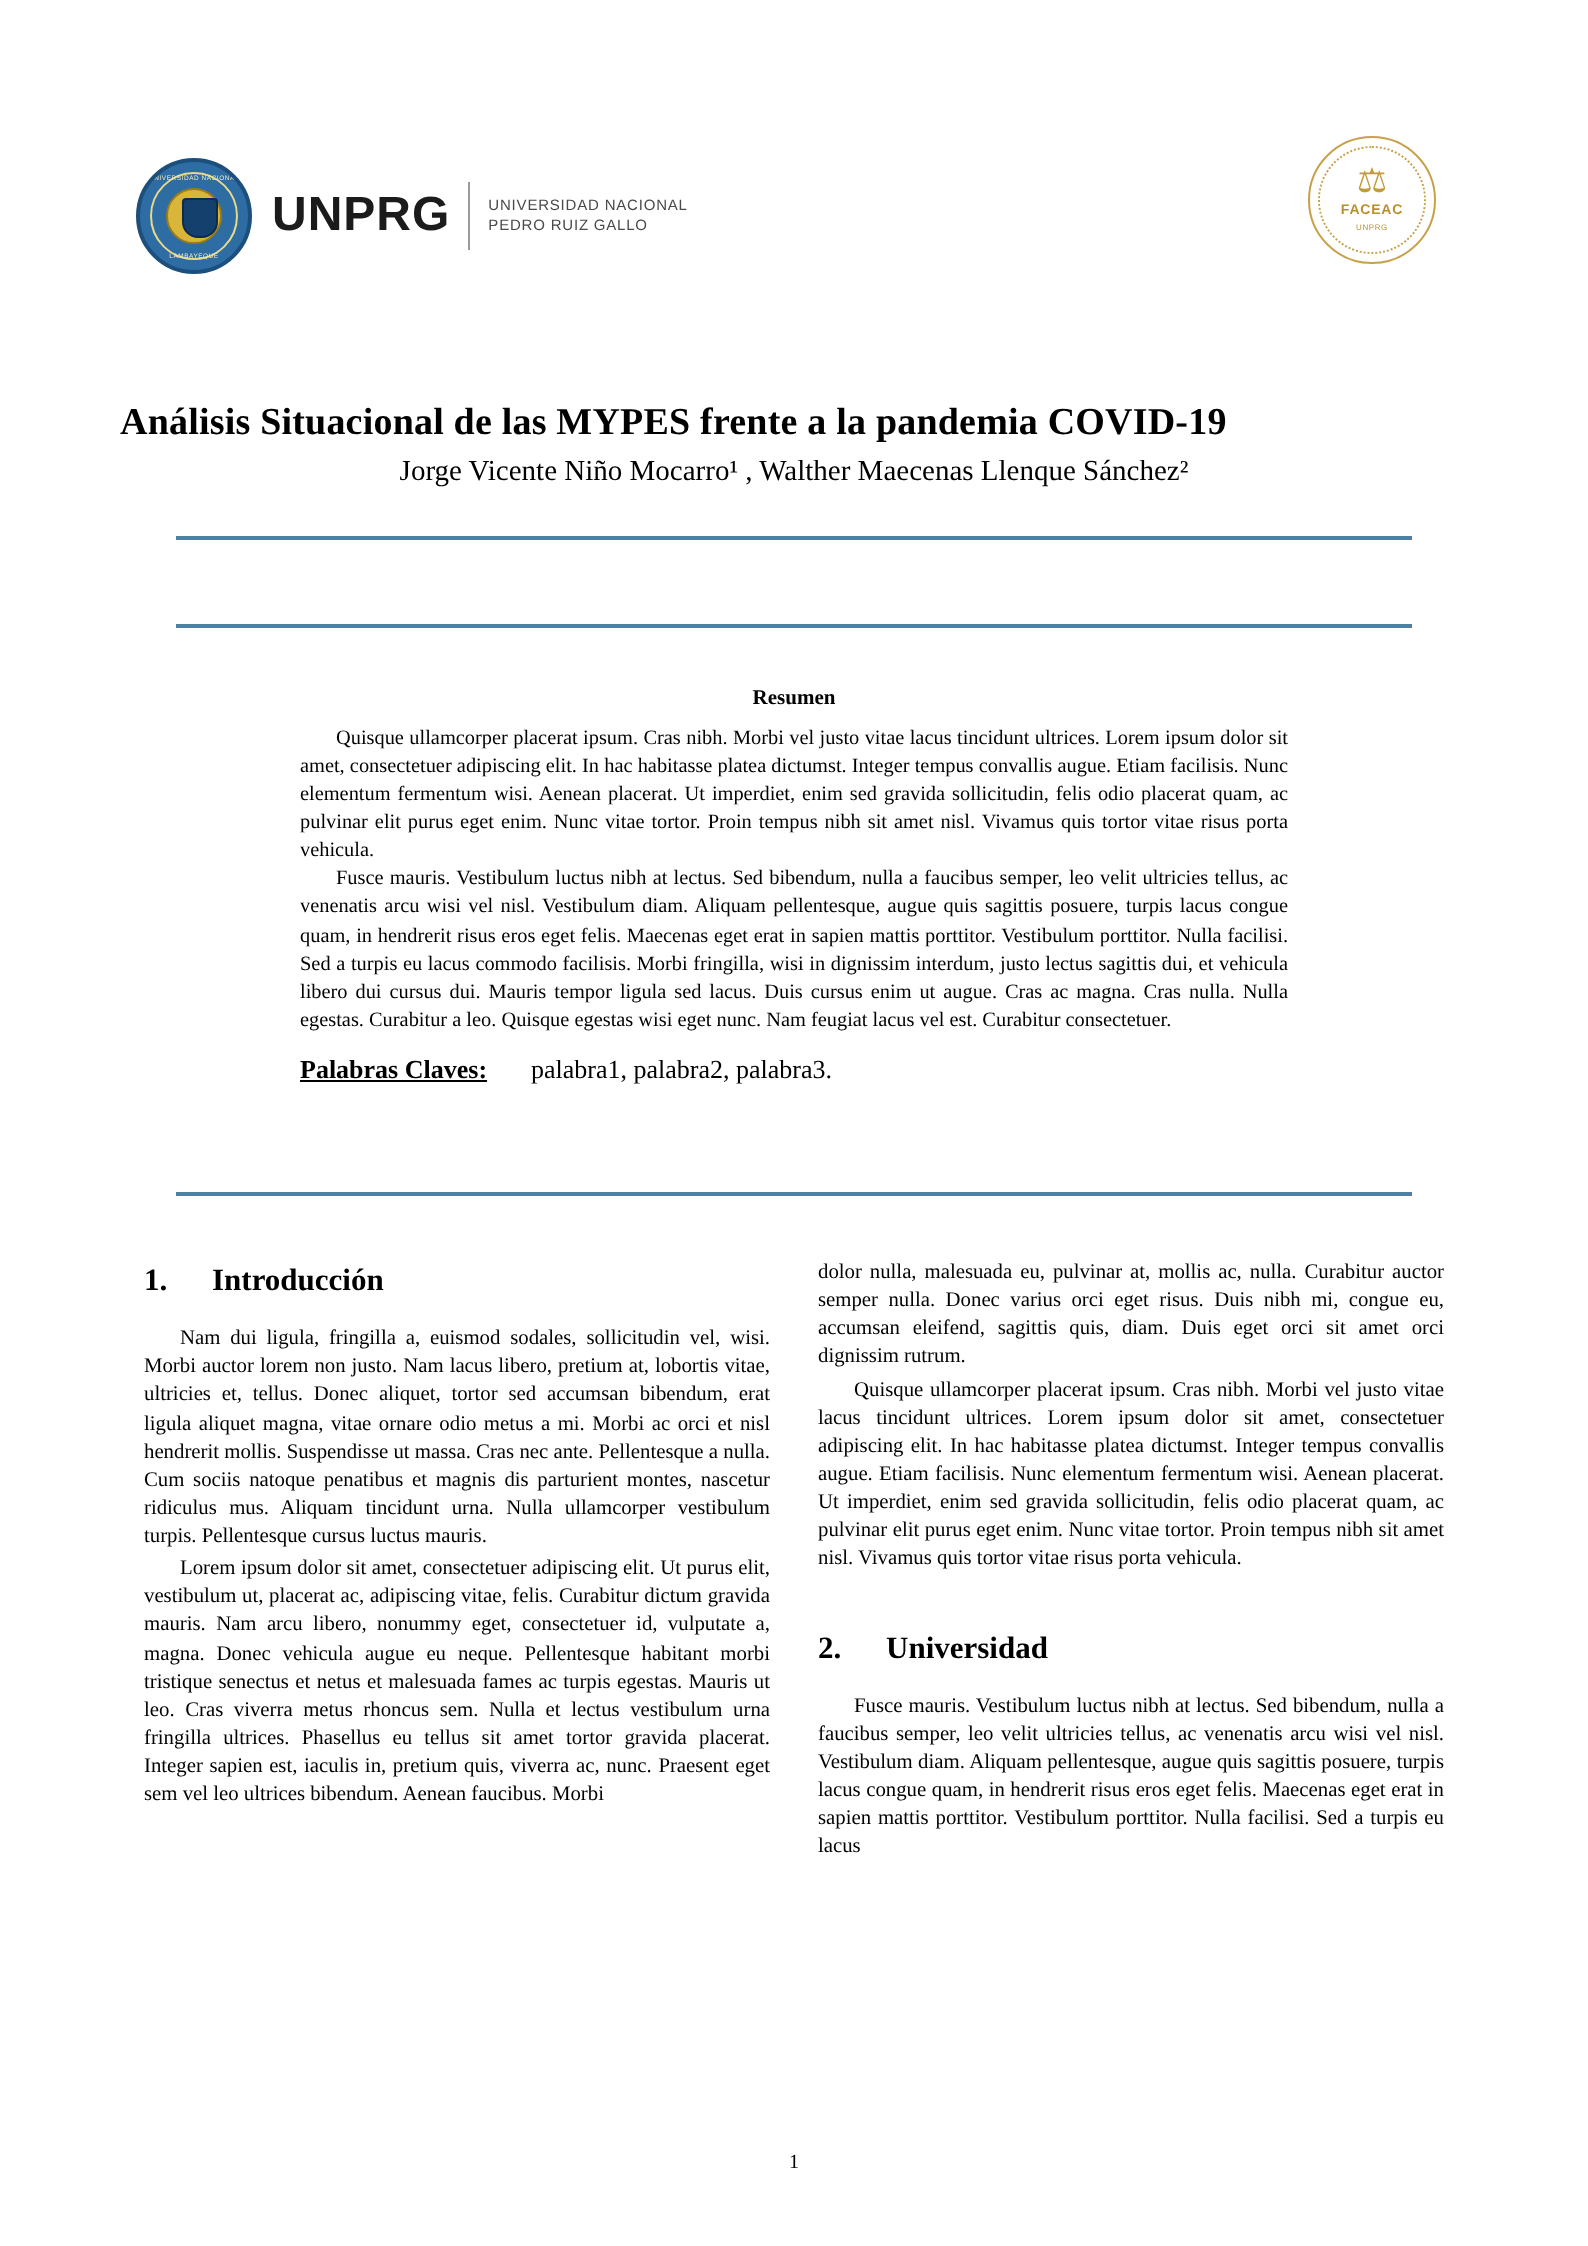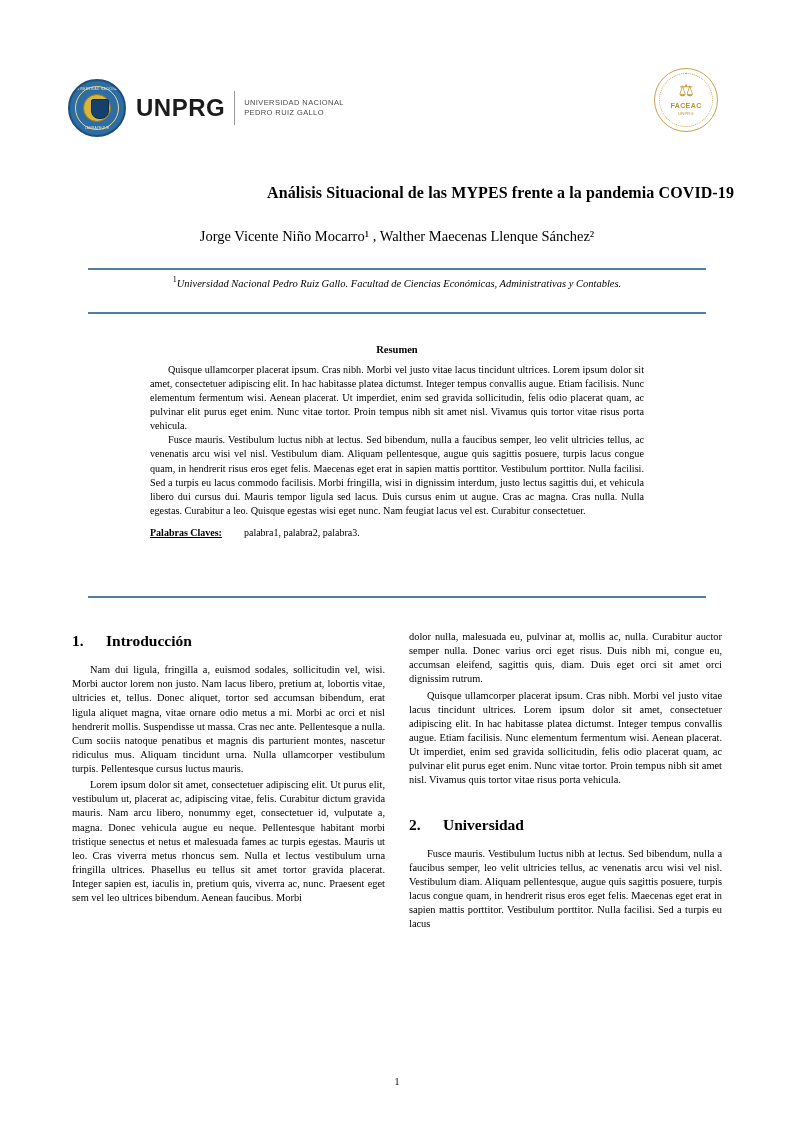--- a/index.html
+++ b/index.html
@@ -161,23 +161,23 @@
     font-family: "Liberation Sans", sans-serif;
     font-size: 4px;
     color: #b8912f;
     letter-spacing: .3px;
   }
 
   
   .title {
     position: absolute;
     left: 60px; right: 60px;
-    top: 184px;
-    text-align: right;
-    font-size: 16px;
+    top: 201px;
+    text-align: left;
+    font-size: 19px;
     font-weight: bold;
     letter-spacing: .1px;
   }
   .authors {
     position: absolute;
     left: 60px; right: 60px;
     top: 228px;
     text-align: center;
     font-size: 14.5px;
   }
@@ -223,21 +223,21 @@
   }
   .abstract p {
     margin: 0;
     text-align: justify;
     font-size: 10.2px;
     line-height: 1.38;
     text-indent: 18px;
   }
   .keywords {
     margin-top: 9px;
-    font-size: 10px;
+    font-size: 13px;
     display: flex;
     align-items: baseline;
   }
   .keywords .kw-label {
     font-weight: bold;
     text-decoration: underline;
     white-space: nowrap;
   }
   .keywords .kw-values {
     padding-left: 22px;
@@ -325,23 +325,20 @@
 
   </div>
 
   <div class="title">Análisis Situacional de las MYPES frente a la pandemia COVID-19</div>
 
   <div class="authors">Jorge Vicente Niño Mocarro¹ , Walther Maecenas Llenque Sánchez²</div>
 
   <div class="affil-rule-top"></div>
 
   <div class="affiliations">
-    <div>
-      <sup>1</sup><span>Universidad Nacional Pedro Ruiz Gallo. Facultad de Ciencias Económicas, Administrativas y Contables.</span>
-    </div>
   </div>
 
   <div class="affil-rule-bottom"></div>
 
   <div class="abstract">
     <div class="abstract-heading">Resumen</div>
     <p>Quisque ullamcorper placerat ipsum. Cras nibh. Morbi vel justo vitae lacus tincidunt ultrices. Lorem ipsum dolor sit amet, consectetuer adipiscing elit. In hac habitasse platea dictumst. Integer tempus convallis augue. Etiam facilisis. Nunc elementum fermentum wisi. Aenean placerat. Ut imperdiet, enim sed gravida sollicitudin, felis odio placerat quam, ac pulvinar elit purus eget enim. Nunc vitae tortor. Proin tempus nibh sit amet nisl. Vivamus quis tortor vitae risus porta vehicula.</p>
     <p>Fusce mauris. Vestibulum luctus nibh at lectus. Sed bibendum, nulla a faucibus semper, leo velit ultricies tellus, ac venenatis arcu wisi vel nisl. Vestibulum diam. Aliquam pellentesque, augue quis sagittis posuere, turpis lacus congue quam, in hendrerit risus eros eget felis. Maecenas eget erat in sapien mattis porttitor. Vestibulum porttitor. Nulla facilisi. Sed a turpis eu lacus commodo facilisis. Morbi fringilla, wisi in dignissim interdum, justo lectus sagittis dui, et vehicula libero dui cursus dui. Mauris tempor ligula sed lacus. Duis cursus enim ut augue. Cras ac magna. Cras nulla. Nulla egestas. Curabitur a leo. Quisque egestas wisi eget nunc. Nam feugiat lacus vel est. Curabitur consectetuer.</p>
     <div class="keywords">
       <span class="kw-label">Palabras Claves:</span>

